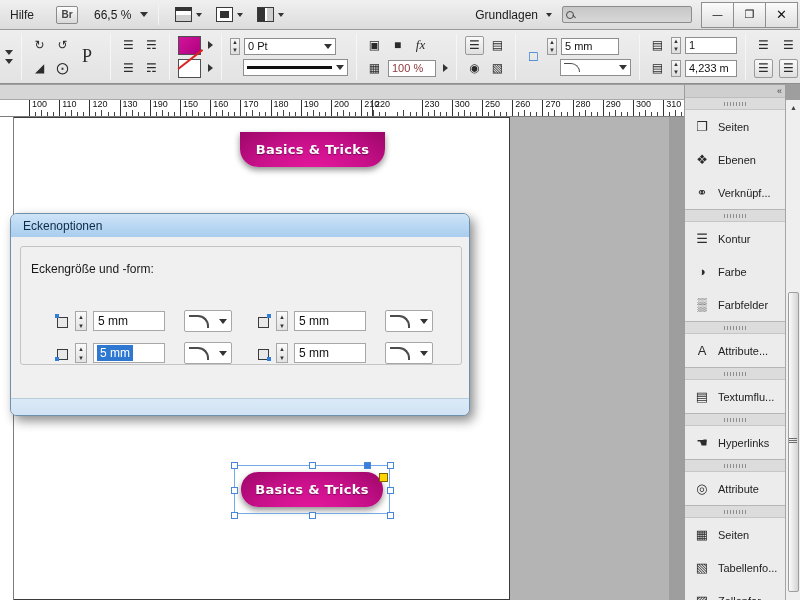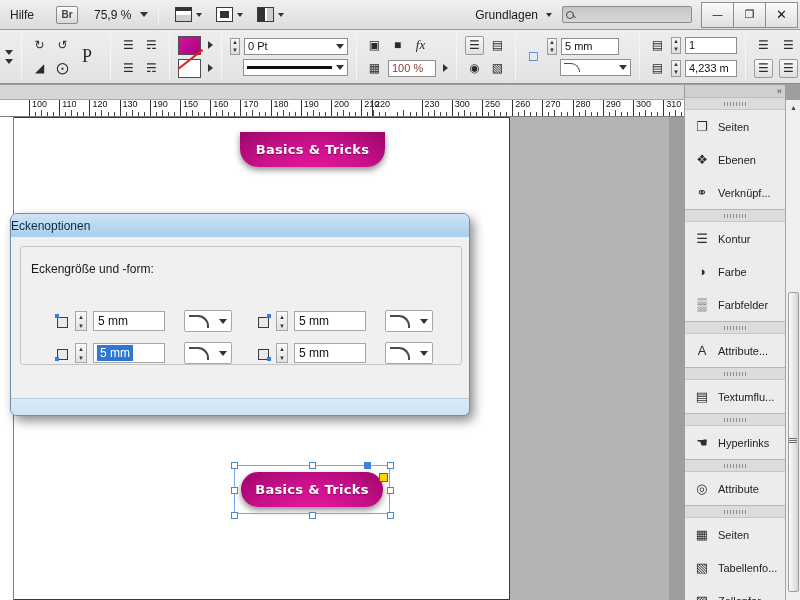--- a/index.html
+++ b/index.html
@@ -155,21 +155,21 @@
   .dlg{
     position:absolute;left:10px;top:213px;width:460px;height:203px;
     border:1px solid #6f90ad;border-radius:7px;
     background:#f0f0f0;
     box-shadow:4px 5px 11px rgba(0,0,0,.45);
     overflow:hidden;
   }
   .dlg-title{
     height:23px;border-radius:6px 6px 0 0;
     background:linear-gradient(180deg,#cfe4f7 0%,#bcd9f3 45%,#a9cdee 100%);
-    display:flex;align-items:center;
+    display:flex;align-items:center;padding-left:12px;
     font-size:12px;color:#0d2a48;
   }
   .dlg-body{position:absolute;left:0;top:26px;width:460px;height:160px;background:#f0f0f0;padding:6px 9px 0 9px;}
   .dlg-foot{position:absolute;left:0;bottom:0;width:460px;height:17px;
     background:linear-gradient(#dceaf7,#cfe2f4);border-top:1px solid #b7ccdd;}
   .groupbox{
     position:absolute;left:9px;top:6px;width:442px;height:119px;
     border:1px solid #c4c4c4;border-radius:3px;background:#f0f0f0;
   }
   .gb-label{position:absolute;left:20px;top:22px;font-size:12px;color:#1a1a1a;}
@@ -193,21 +193,21 @@
   .cshape{width:20px;height:13px;border-top:2.2px solid #4b4b4b;border-right:2.2px solid #4b4b4b;border-top-right-radius:11px;}
 </style>
 </head>
 <body>
 
 <div class="app">
 
   <div class="appbar">
     <div class="menu-item">Hilfe</div>
     <div class="br-btn">Br</div>
-    <div class="zoomval">75,9 %</div>
+    <div class="zoomval">66,5 %</div>
     <span class="caret" style="margin-left:9px"></span>
     <div class="sep-v"></div>
 
     <div class="vmode">
       <span class="vmode-ic" style="background:linear-gradient(#fff 0 4px,#cfcfcf 4px 100%);border-top:4px solid #333;"></span>
       <span class="caret caret-sm"></span>
     </div>
     <div class="vmode" style="margin-left:14px">
       <span class="vmode-ic" style="background:#333;box-shadow:inset 0 0 0 3px #fff,inset 0 0 0 5px #333;"></span>
       <span class="caret caret-sm"></span>
@@ -283,21 +283,21 @@
     </div>
     <div class="ctrl-div"></div>
 
     <div class="ctrl-grp">
       <div class="stack2">
         <div class="row2">
           <span class="spin">
               <div>▲</div>
               <div>▼</div>
             </span>
-          <span class="field" style="width:104px;justify-content:space-between">
+          <span class="field" style="width:92px;justify-content:space-between">
             <span>0 Pt</span>
             <span class="caret"></span>
           </span>
         </div>
         <div class="row2">
           <span class="combo" style="width:105px;margin-left:13px">
             <span class="strokeline"></span>
             <span class="caret"></span>
           </span>
         </div>

